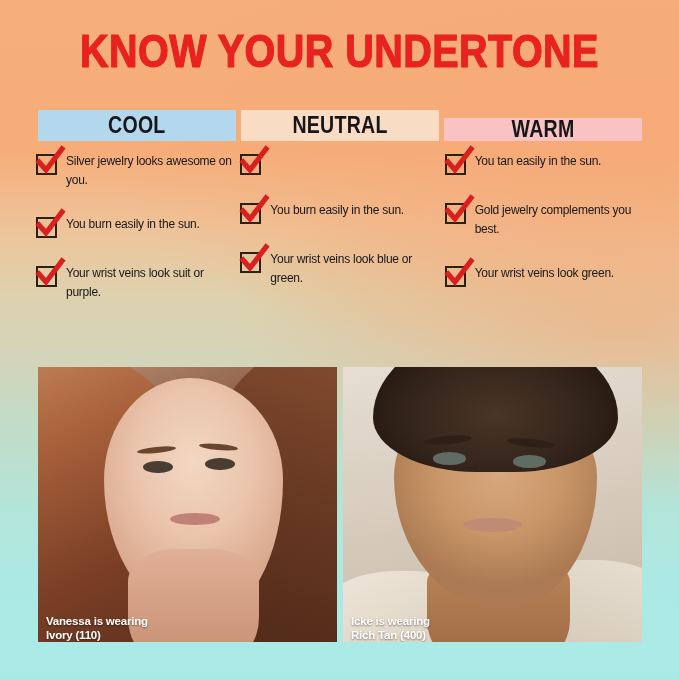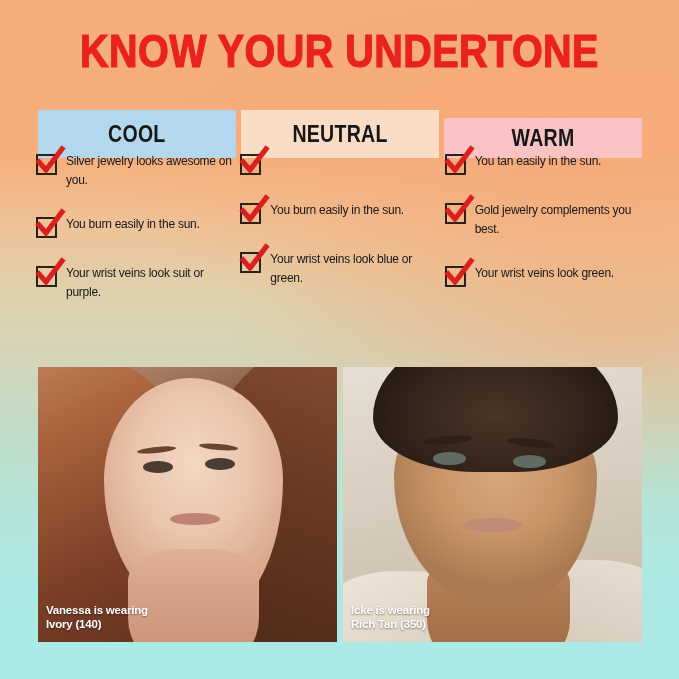--- a/index.html
+++ b/index.html
@@ -42,21 +42,21 @@
     line-height:46px;
     letter-spacing:0.5px;
     color:#e8221f;
     transform:scaleX(.86);
     transform-origin:50% 50%;
     -webkit-text-stroke:1.2px #e8221f;
     white-space:nowrap;
   }
 
   
-  .bands{position:absolute;top:110px;left:38px;width:604px;height:48px;display:flex;gap:5px;}
+  .bands{position:absolute;top:110px;left:38px;width:604px;height:31px;display:flex;gap:5px;}
   .band{
     flex:1;display:flex;align-items:center;justify-content:center;
     font-family:"Liberation Sans Narrow","Liberation Sans",sans-serif;
     font-weight:bold;font-size:23px;letter-spacing:.3px;color:#17171a;
     transform:none;
   }
   .band span{display:block;transform:scaleX(.85);}
 
   
   .cols{position:absolute;top:152px;left:36px;width:608px;display:flex;gap:5px;}
@@ -73,21 +73,21 @@
     font-size:12px;line-height:18.5px;font-weight:500;color:#17171a;
     letter-spacing:-0.25px;
   }
 
   
   .photos{position:absolute;top:367px;left:38px;width:604px;height:275px;display:flex;gap:6px;}
   .photo{
     position:relative;flex:1;overflow:hidden;background:#caa489;
   }
   .pcap{
-    position:absolute;left:8px;bottom:11px;
+    position:absolute;left:8px;bottom:0;
     font-family:"Liberation Sans","DejaVu Sans",sans-serif;
     font-weight:bold;font-size:11.5px;line-height:13.5px;color:#ffffff;
     letter-spacing:-0.2px;
     text-shadow:0 1px 2px rgba(0,0,0,.45);
     z-index:6;
   }
   .pcap .l2{display:block;}
 
   
   .face{position:absolute;inset:0;}
@@ -264,39 +264,39 @@
         <div class="blob skin"></div>
         <div class="blob neck"></div>
         <div class="blob browL"></div>
         <div class="blob browR"></div>
         <div class="blob eyeL"></div>
         <div class="blob eyeR"></div>
         <div class="blob lip"></div>
       </div>
       <div class="pcap">
         <span class="l1">Vanessa is wearing</span>
-        <span class="l2">Ivory (140)</span>
+        <span class="l2">Ivory (110)</span>
       </div>
     </div>
 
     <div class="photo p2">
       <div class="face">
         <div class="fbg"></div>
         <div class="blob collar"></div>
         <div class="blob collar2"></div>
         <div class="blob neck"></div>
         <div class="blob skin"></div>
         <div class="blob hair"></div>
         <div class="blob browL"></div>
         <div class="blob browR"></div>
         <div class="blob eyeL"></div>
         <div class="blob eyeR"></div>
         <div class="blob lip"></div>
       </div>
       <div class="pcap">
         <span class="l1">Icke is wearing</span>
-        <span class="l2">Rich Tan (350)</span>
+        <span class="l2">Rich Tan (400)</span>
       </div>
     </div>
 
 
   </div>
 </div>
 
 </body></html>

